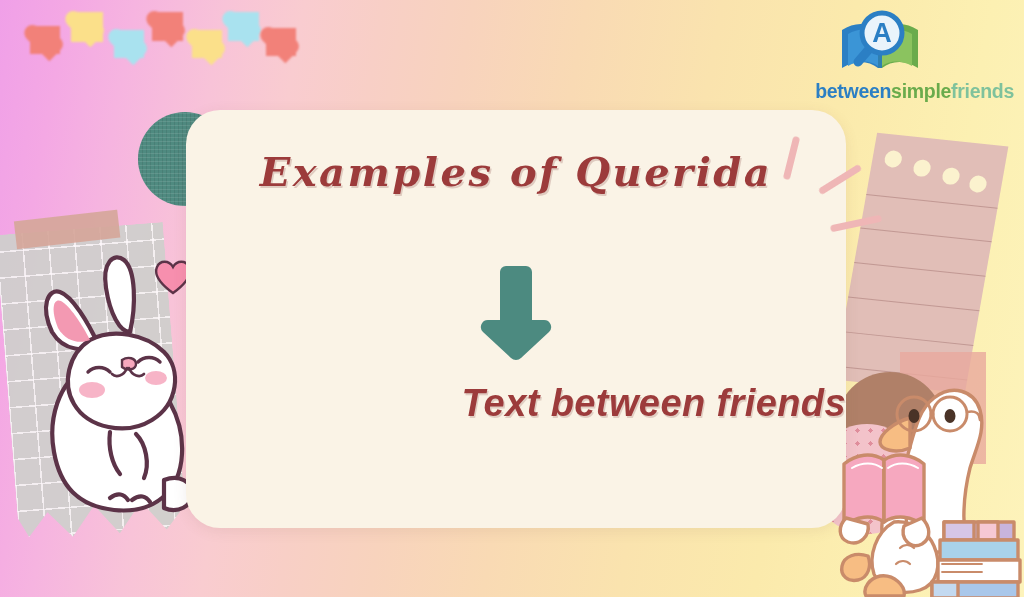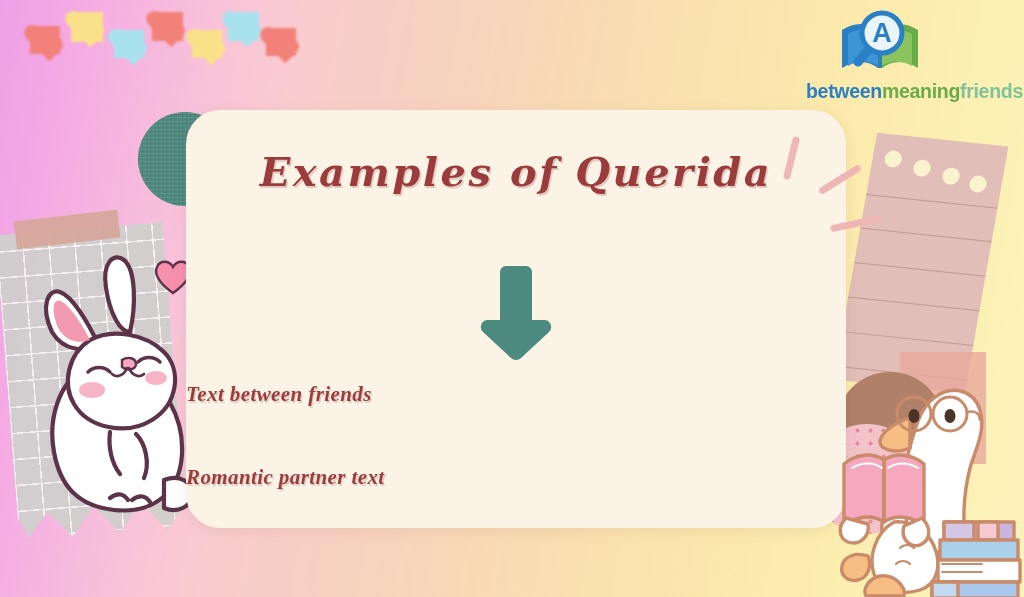--- a/index.html
+++ b/index.html
@@ -168,25 +168,25 @@
     background: #efb6b6;
     border-radius: 6px;
     filter: blur(.5px);
   }
 
   
   #arrow { position: absolute; left: 50%; top: 150px; transform: translateX(-50%); }
 
   .body-line {
     position: absolute; left: 0; right: 0;
-    text-align: left;
-    font-family: Liberation Serif, serif;
+    text-align: right;
+    font-family: Liberation Sans, sans-serif;
     font-weight: bold;
     font-style: italic;
-    font-size: 21px;
+    font-size: 38px;
     letter-spacing: .4px;
     color: #9c3b3b;
     text-shadow: 1.3px 1.8px 0 rgba(200,170,160,.5);
     white-space: nowrap;
   }
   #body-line-0 { top: 272px; }
   #body-line-1 { top: 355px; }
 
   
   #goose { position: absolute; left: 822px; top: 368px; width: 200px; height: 229px; }
@@ -294,21 +294,20 @@
       <span style="left:74px;top:44px;width:48px;height:7px;transform:rotate(-32deg)"></span>
       <span style="left:88px;top:88px;width:52px;height:7px;transform:rotate(-12deg)"></span>
     </div>
 
     <svg id="arrow" width="74" height="106" viewBox="0 0 74 106">
       <path d="M27 6 h20 a6 6 0 0 1 6 6 v48 h12 a7 7 0 0 1 5 12 L42 98 a7 7 0 0 1 -10 0
                L4 72 a7 7 0 0 1 5 -12 h12 V12 a6 6 0 0 1 6 -6 Z" fill="#4c8a80"></path>
     </svg>
 
     <div class="body-line" id="body-line-0">Text between friends</div>
-    <div class="body-line" id="body-line-1">Romantic partner text</div>
   </div>
 
   <svg id="goose" viewBox="0 0 200 229">
     <g stroke="#c98b6a" stroke-width="3.4" stroke-linejoin="round" stroke-linecap="round">
 
       <path d="M112 216 C74 212 58 186 60 156 C62 128 78 108 86 86
                C92 66 96 42 112 30 C130 16 152 22 158 42
                C164 62 154 80 148 100 C142 124 140 150 144 176
                C148 200 136 218 112 216 Z" fill="#fff"></path>
 
@@ -364,16 +363,16 @@
       <path d="M44 22 C54 14 68 14 80 22 L80 60 C68 52 54 52 44 60 Z" fill="#6aab4c"></path>
       <path d="M44 26 C52 20 64 20 74 26 L74 58 C64 52 52 52 44 58 Z" fill="#8bc35f"></path>
 
       <path d="M40 22 L44 22 L44 60 L40 60 Z" fill="#2f7fb0"></path>
 
       <path d="M32 40 L20 54" stroke="#2b7fc4" stroke-width="9" stroke-linecap="round"></path>
 
       <circle cx="44" cy="25" r="20" fill="#eaf4fb" stroke="#2b7fc4" stroke-width="5"></circle>
       <text x="44" y="34" font-family="'Liberation Sans', sans-serif" font-size="27" font-weight="bold" fill="#2b7fc4" text-anchor="middle">A</text>
     </svg>
-    <div id="logo-text"><span style="color:#2b7fc4">between</span><span style="color:#6aab4c">meaning</span><span style="color:#7fc29c">friends</span></div>
+    <div id="logo-text"><span style="color:#2b7fc4">between</span><span style="color:#6aab4c">simple</span><span style="color:#7fc29c">friends</span></div>
   </div>
 
 </div>
 
 </body></html>

